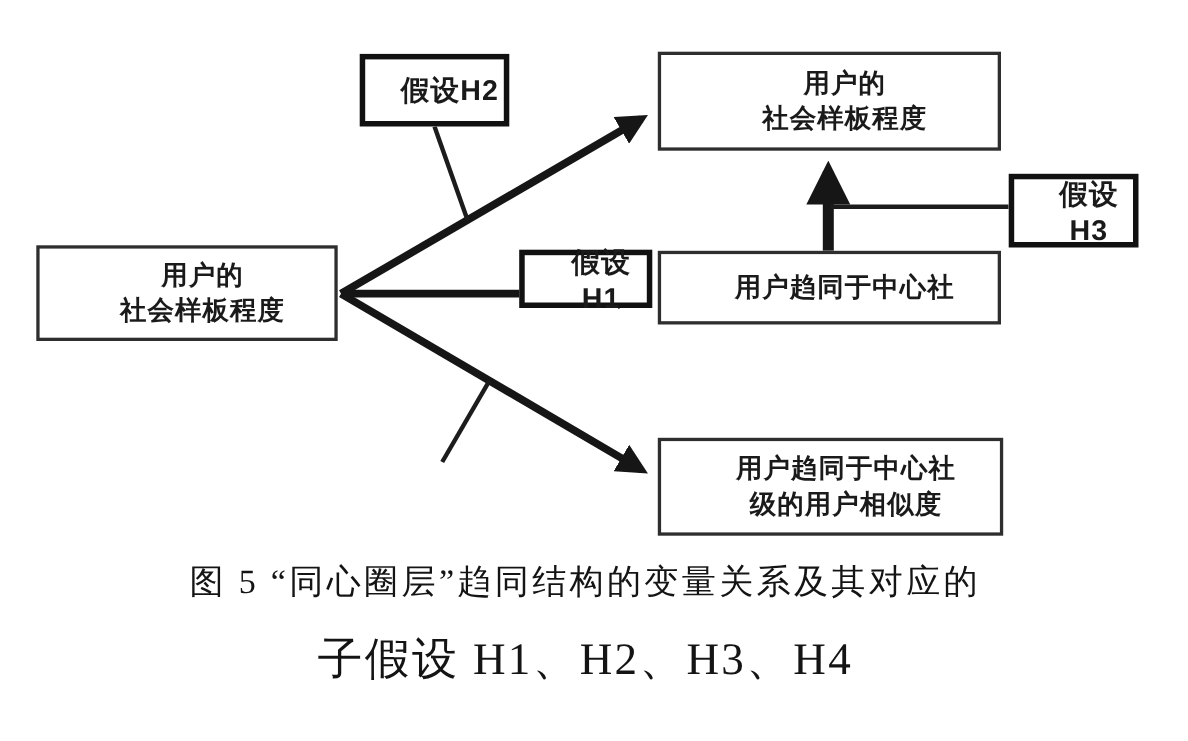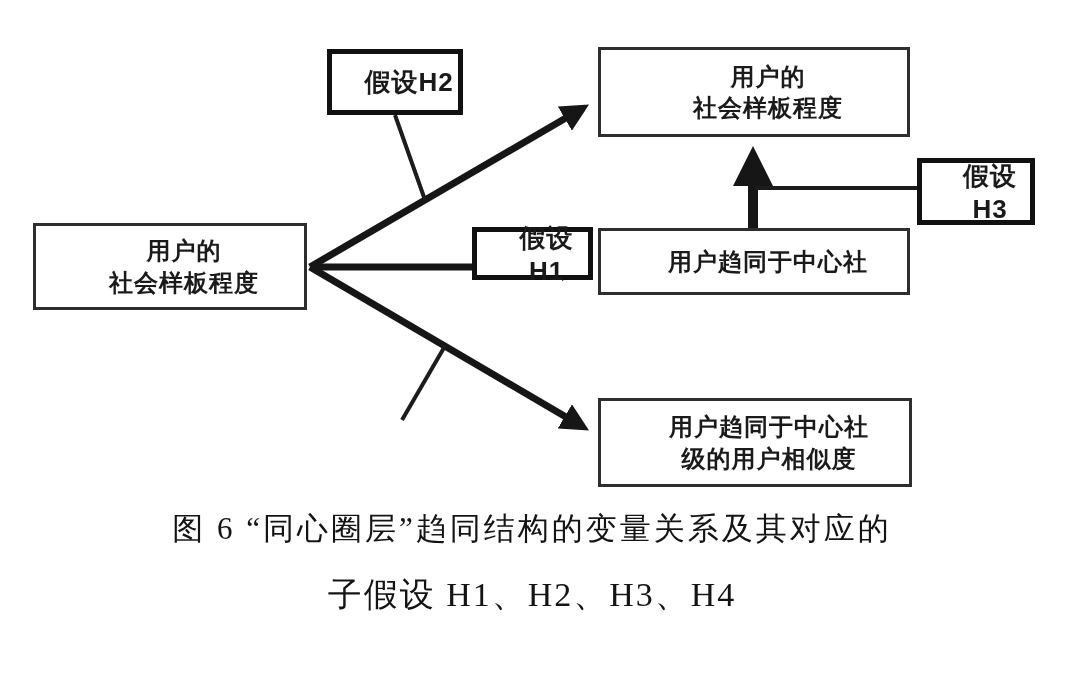--- a/index.html
+++ b/index.html
@@ -64,21 +64,21 @@
     width: 1064px;
     text-align: center;
     font-family: "Liberation Serif", serif;
     color: #141414;
   }
   .caption .cap-line1 {
     font-size: 31px;
     letter-spacing: 3px;
   }
   .caption .cap-line2 {
-    font-size: 34px;
+    font-size: 41px;
     letter-spacing: 2px;
     margin-top: 22px;
   }
 </style>
 </head>
 <body>
 
 <div class="canvas">
 
   <svg class="edges" width="1080" height="674" viewBox="0 0 1080 674">
@@ -123,17 +123,17 @@
   <div class="box hyp-box" style="left:472px; top:182px; width:121px; height:53px;margin-top:45px;">
     <span>假设H1</span>
   </div>
 
   <div class="box hyp-box" style="left:917px; top:158px; width:118px; height:67px;">
     <span>假设H3</span>
   </div>
 
 
   <div class="caption">
-    <div class="cap-line1">图 6  “同心圈层”趋同结构的变量关系及其对应的</div>
+    <div class="cap-line1">图 5  “同心圈层”趋同结构的变量关系及其对应的</div>
     <div class="cap-line2">子假设 H1、H2、H3、H4</div>
   </div>
 
 </div>
 
 </body></html>

